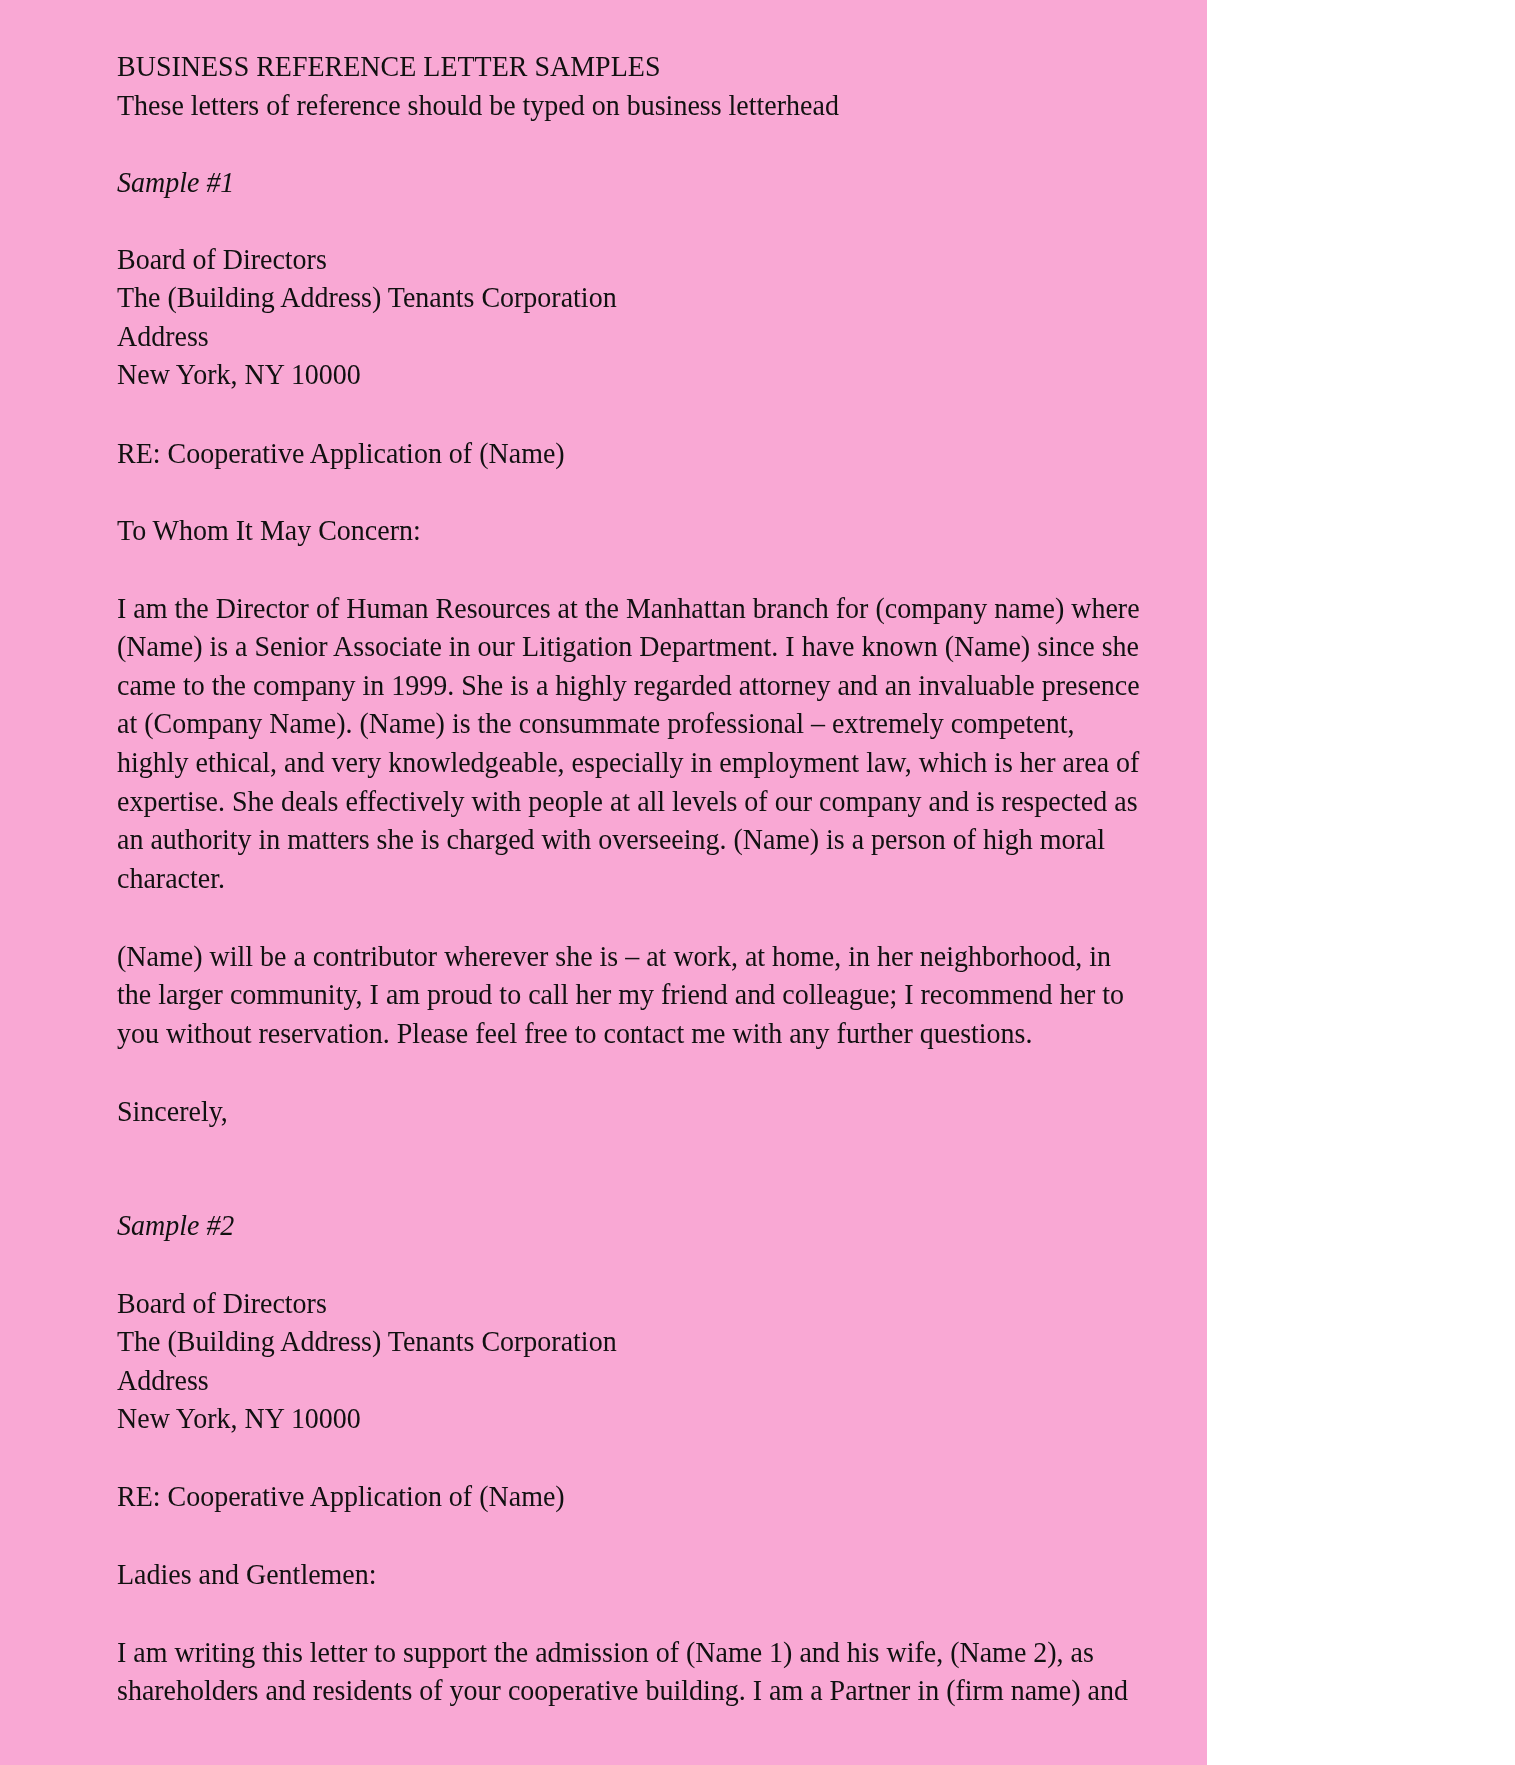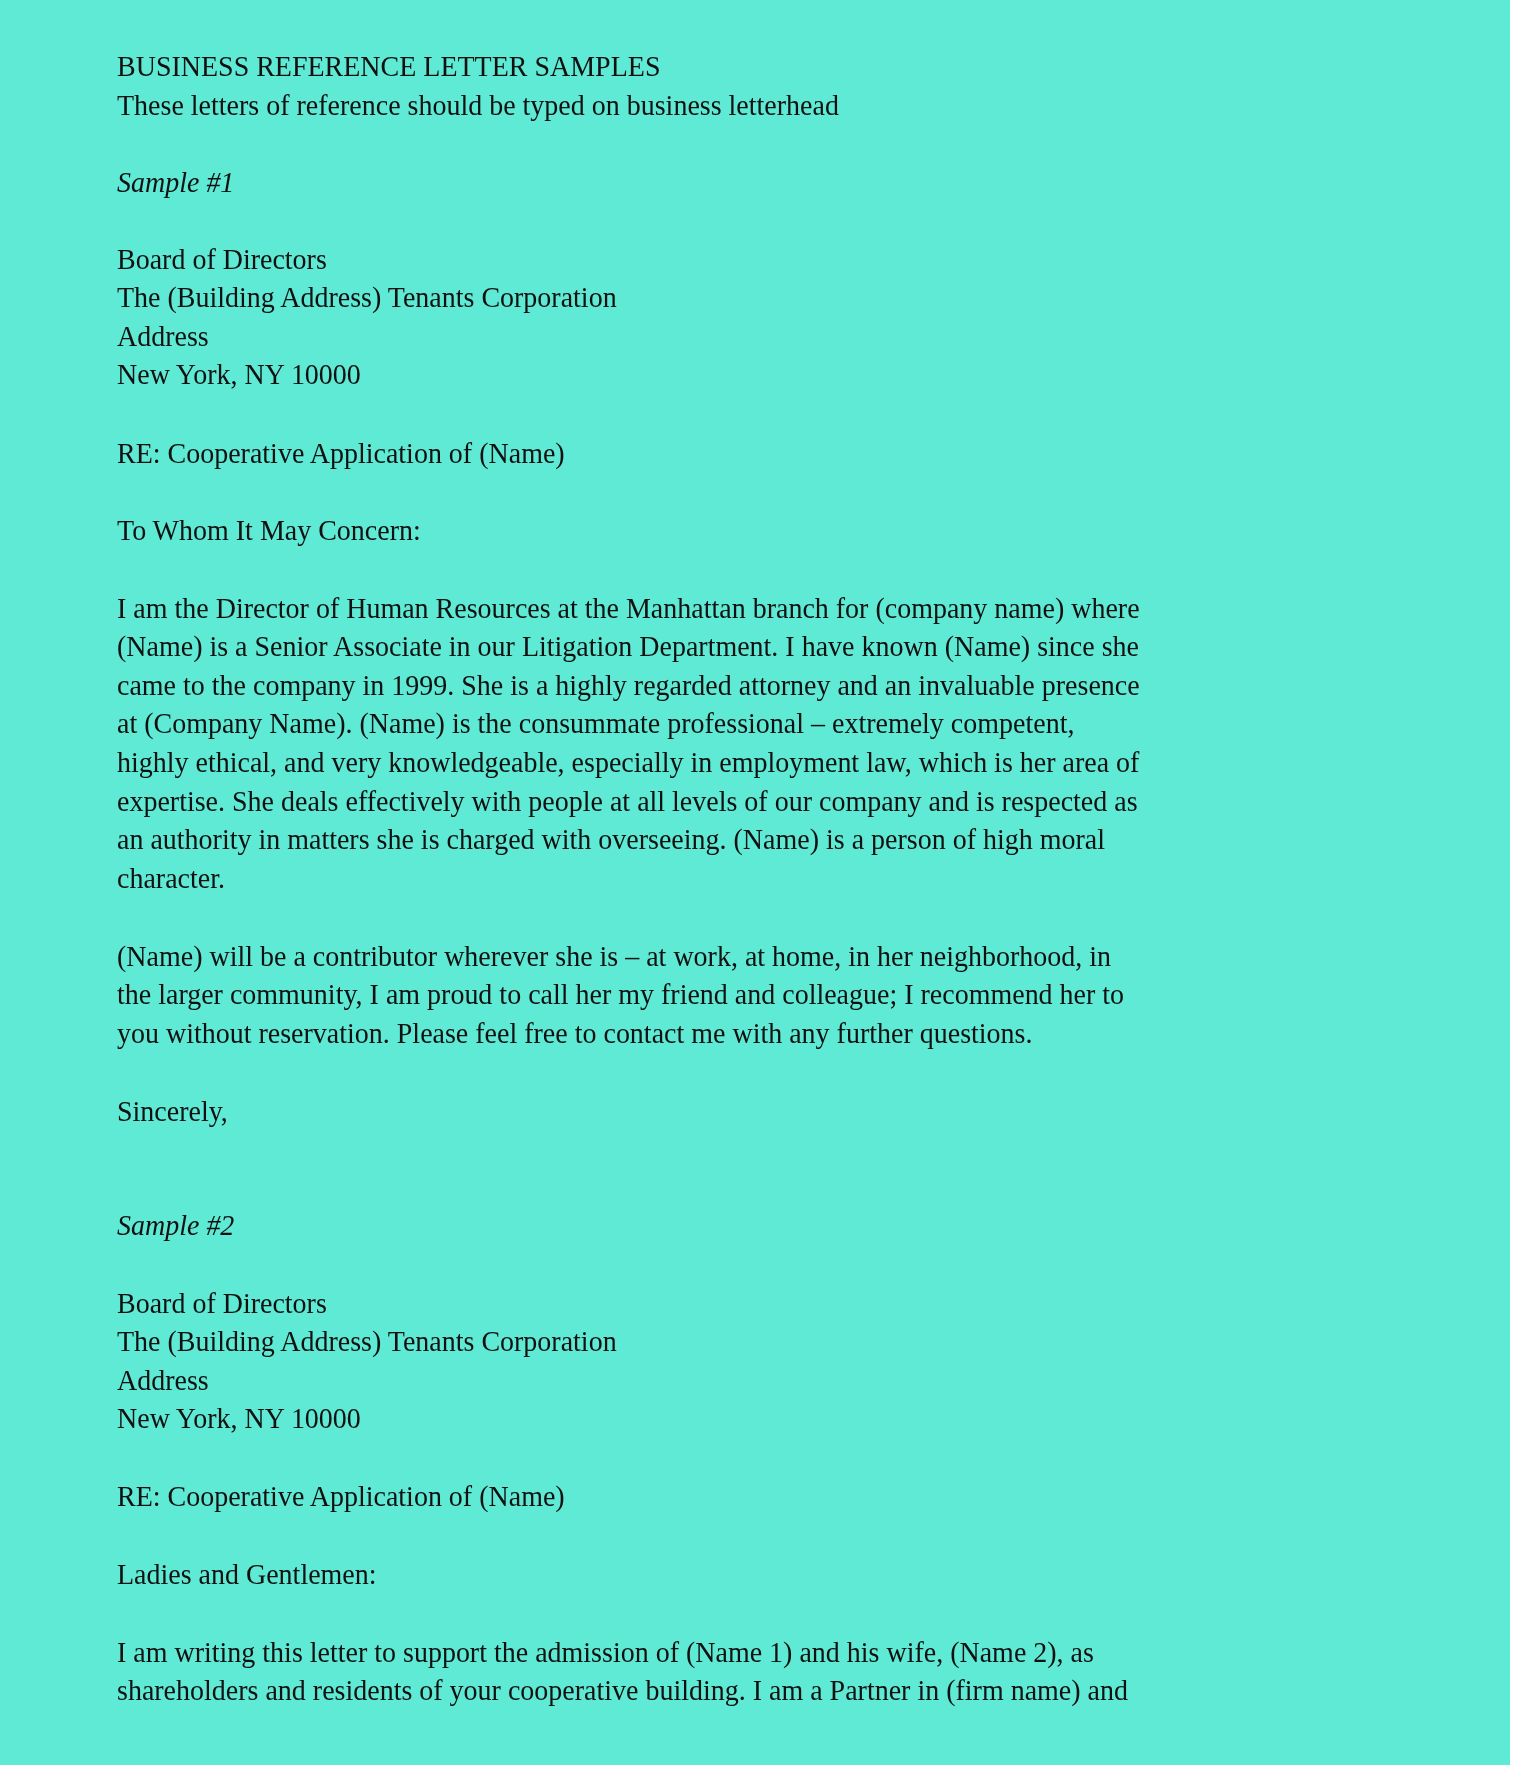--- a/index.html
+++ b/index.html
@@ -1,17 +1,17 @@
 <!DOCTYPE html>
 <html><head>
 <meta charset="utf-8">
 <style>
   html, body { margin:0; padding:0; background:#ffffff; }
   body { width:1515px; height:1765px; position:relative; overflow:hidden; }
-  .page { position:absolute; left:0; top:0; width:1510px; height:1765px; background:#5eead4; }
+  .page { position:absolute; left:0; top:0; width:1207px; height:1765px; background:#f9a8d4; }
   .ln {
     position:absolute; left:117px;
     font-family:"Liberation Serif", serif;
     font-size:29px; line-height:38.6px; color:#111;
     white-space:nowrap;
     transform-origin:left top;
     transform:scaleX(0.965);
   }
   .it { font-style:italic; }
 </style>

